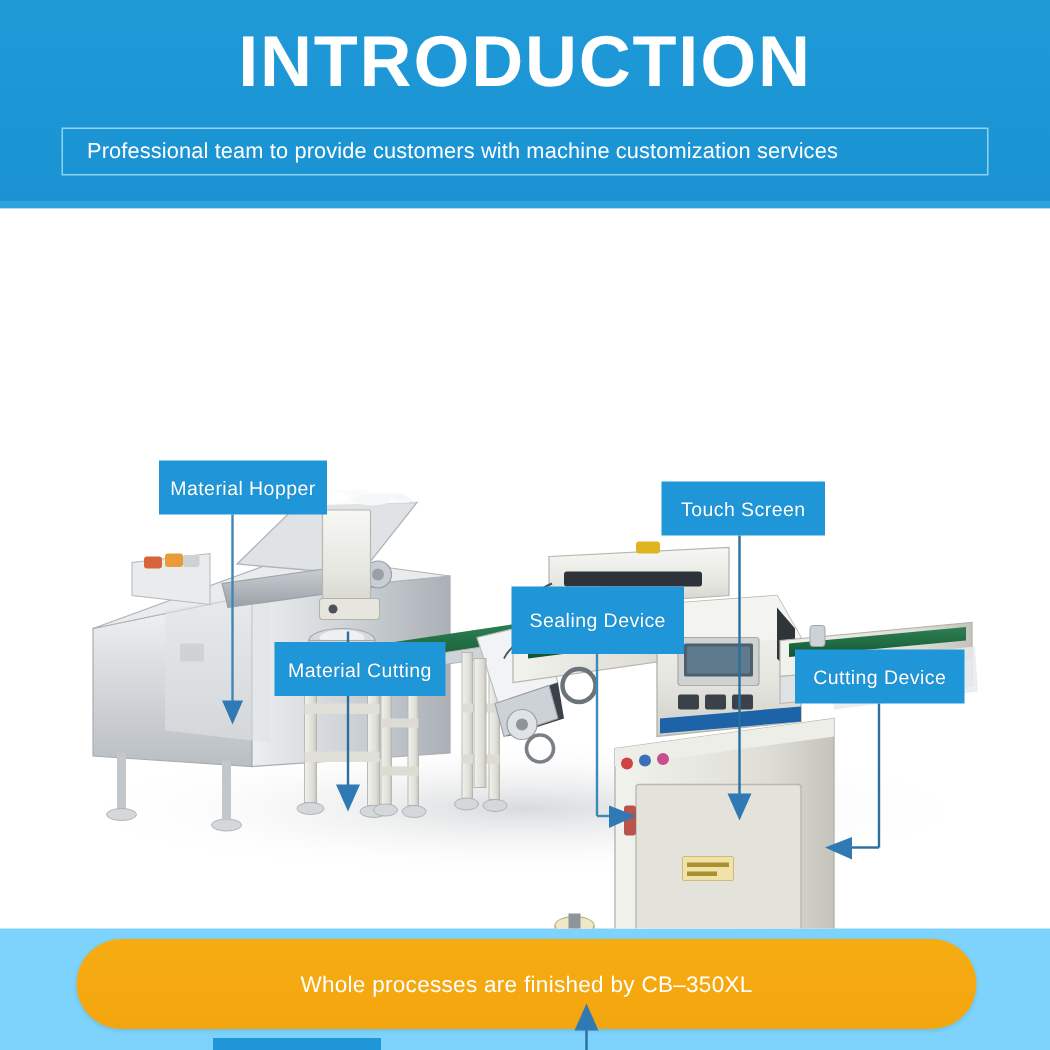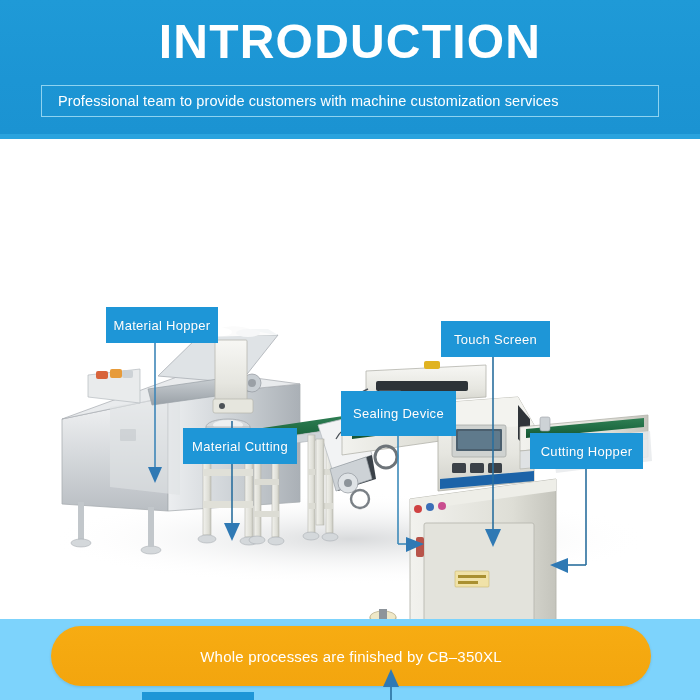--- a/index.html
+++ b/index.html
@@ -359,21 +359,21 @@
 
       <line x1="254" y1="570" x2="391" y2="570" stroke="#2a6f9e" stroke-width="1.6"></line>
       <line x1="391" y1="570" x2="391" y2="546" stroke="#2a6f9e" stroke-width="1.6"></line>
       <polygon points="391,530 383,548 399,548" fill="#2f79b4"></polygon>
     </svg>
 
     <div class="callout" id="callout-hopper">Material Hopper</div>
     <div class="callout" id="callout-cutting">Material Cutting</div>
     <div class="callout" id="callout-sealing">Sealing Device</div>
     <div class="callout" id="callout-touch">Touch Screen</div>
-    <div class="callout" id="callout-cutdev">Cutting Hopper</div>
+    <div class="callout" id="callout-cutdev">Cutting Device</div>
     <div class="callout" id="callout-film">Film Roll Frame</div>
 
   </div>
 
   <div class="footer-banner">
     <div class="footer-line">Whole processes are finished by CB–350XL</div>
   </div>
 
 </div>
 

